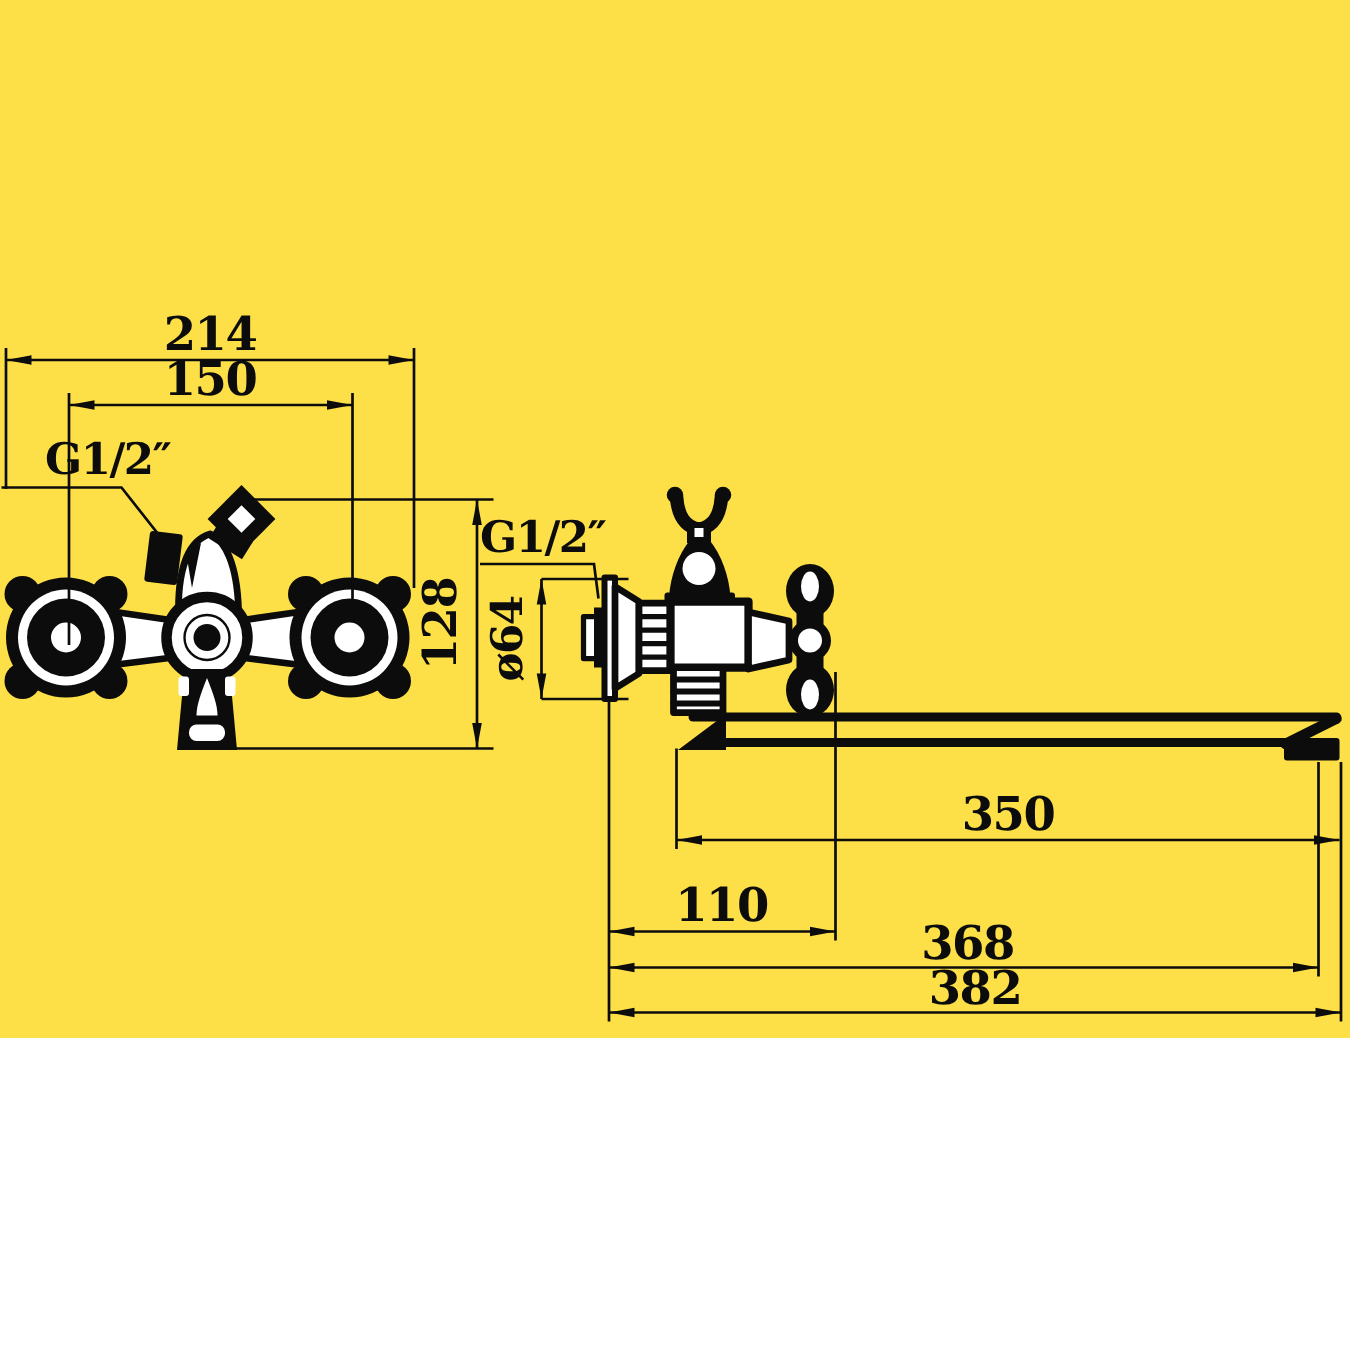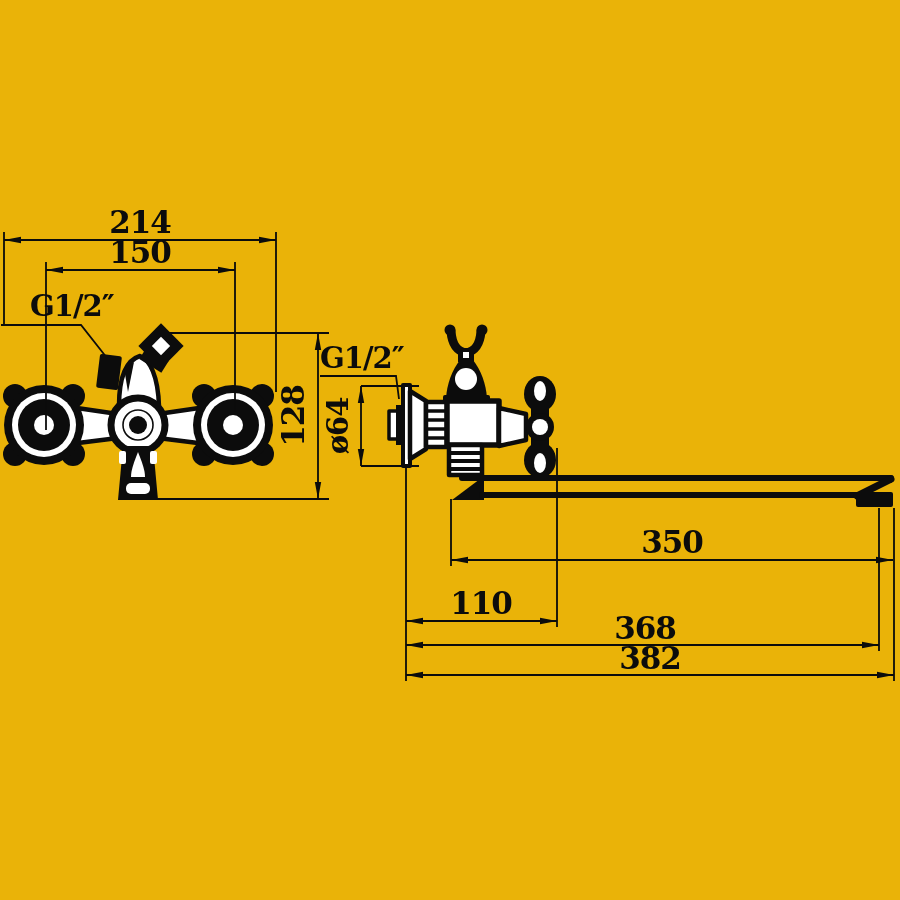--- a/index.html
+++ b/index.html
@@ -1,16 +1,16 @@
 <!DOCTYPE html>
 <html><head>
 <meta charset="utf-8">
 <style>
   html,body{margin:0;padding:0;background:#ffffff;}
-  .canvas{position:relative;width:900px;height:900px;background:#eab308;overflow:hidden;}
+  .canvas{position:relative;width:900px;height:692px;background:#fde047;overflow:hidden;}
   svg{position:absolute;left:0;top:0;}
   .dim-text{font-family:"DejaVu Serif","Liberation Serif",serif;font-weight:bold;
             font-size:31px;letter-spacing:-1px;fill:#0c0c0c;}
   .dim-text.small{font-size:29px;}
   .ext{stroke:#0c0c0c;stroke-width:1.8;fill:none;}
   .dimline{stroke:#0c0c0c;stroke-width:1.8;fill:none;}
   .arrow{fill:#0c0c0c;stroke:none;}
   .part{fill:#ffffff;stroke:#0c0c0c;stroke-width:4.5;stroke-linejoin:round;}
   .part.thick{stroke-width:5.5;}
   .solid{fill:#0c0c0c;stroke:none;}

